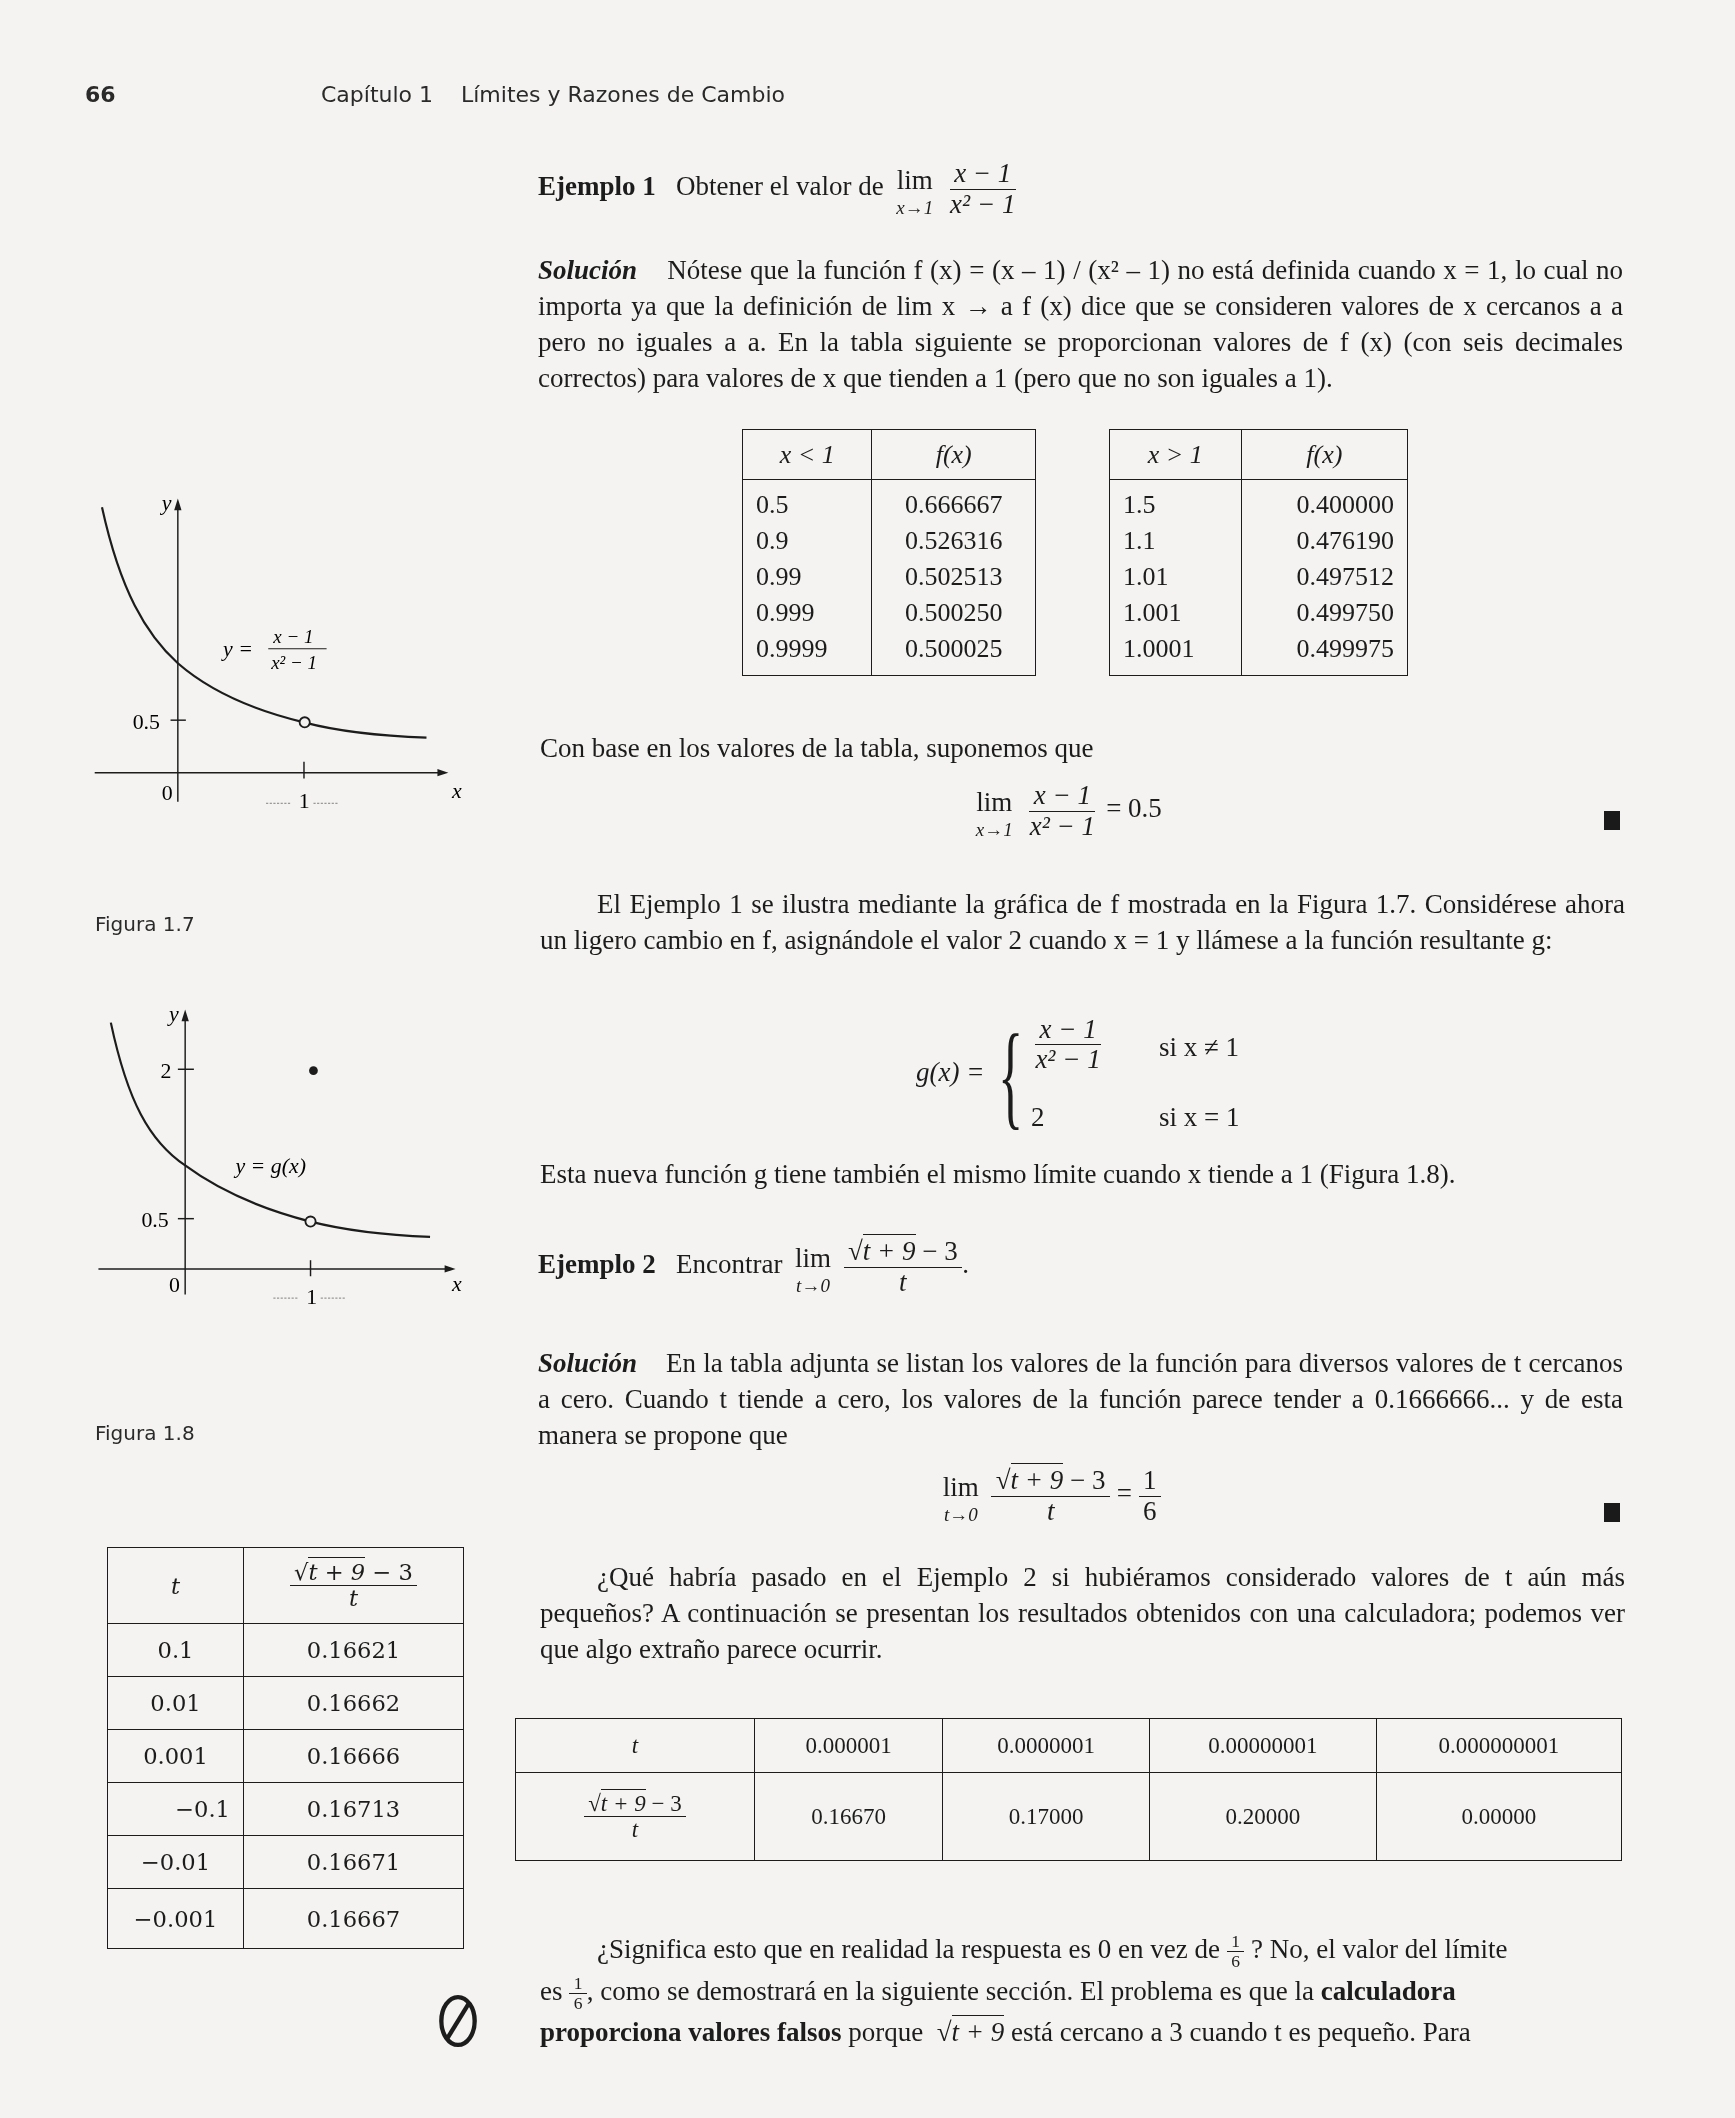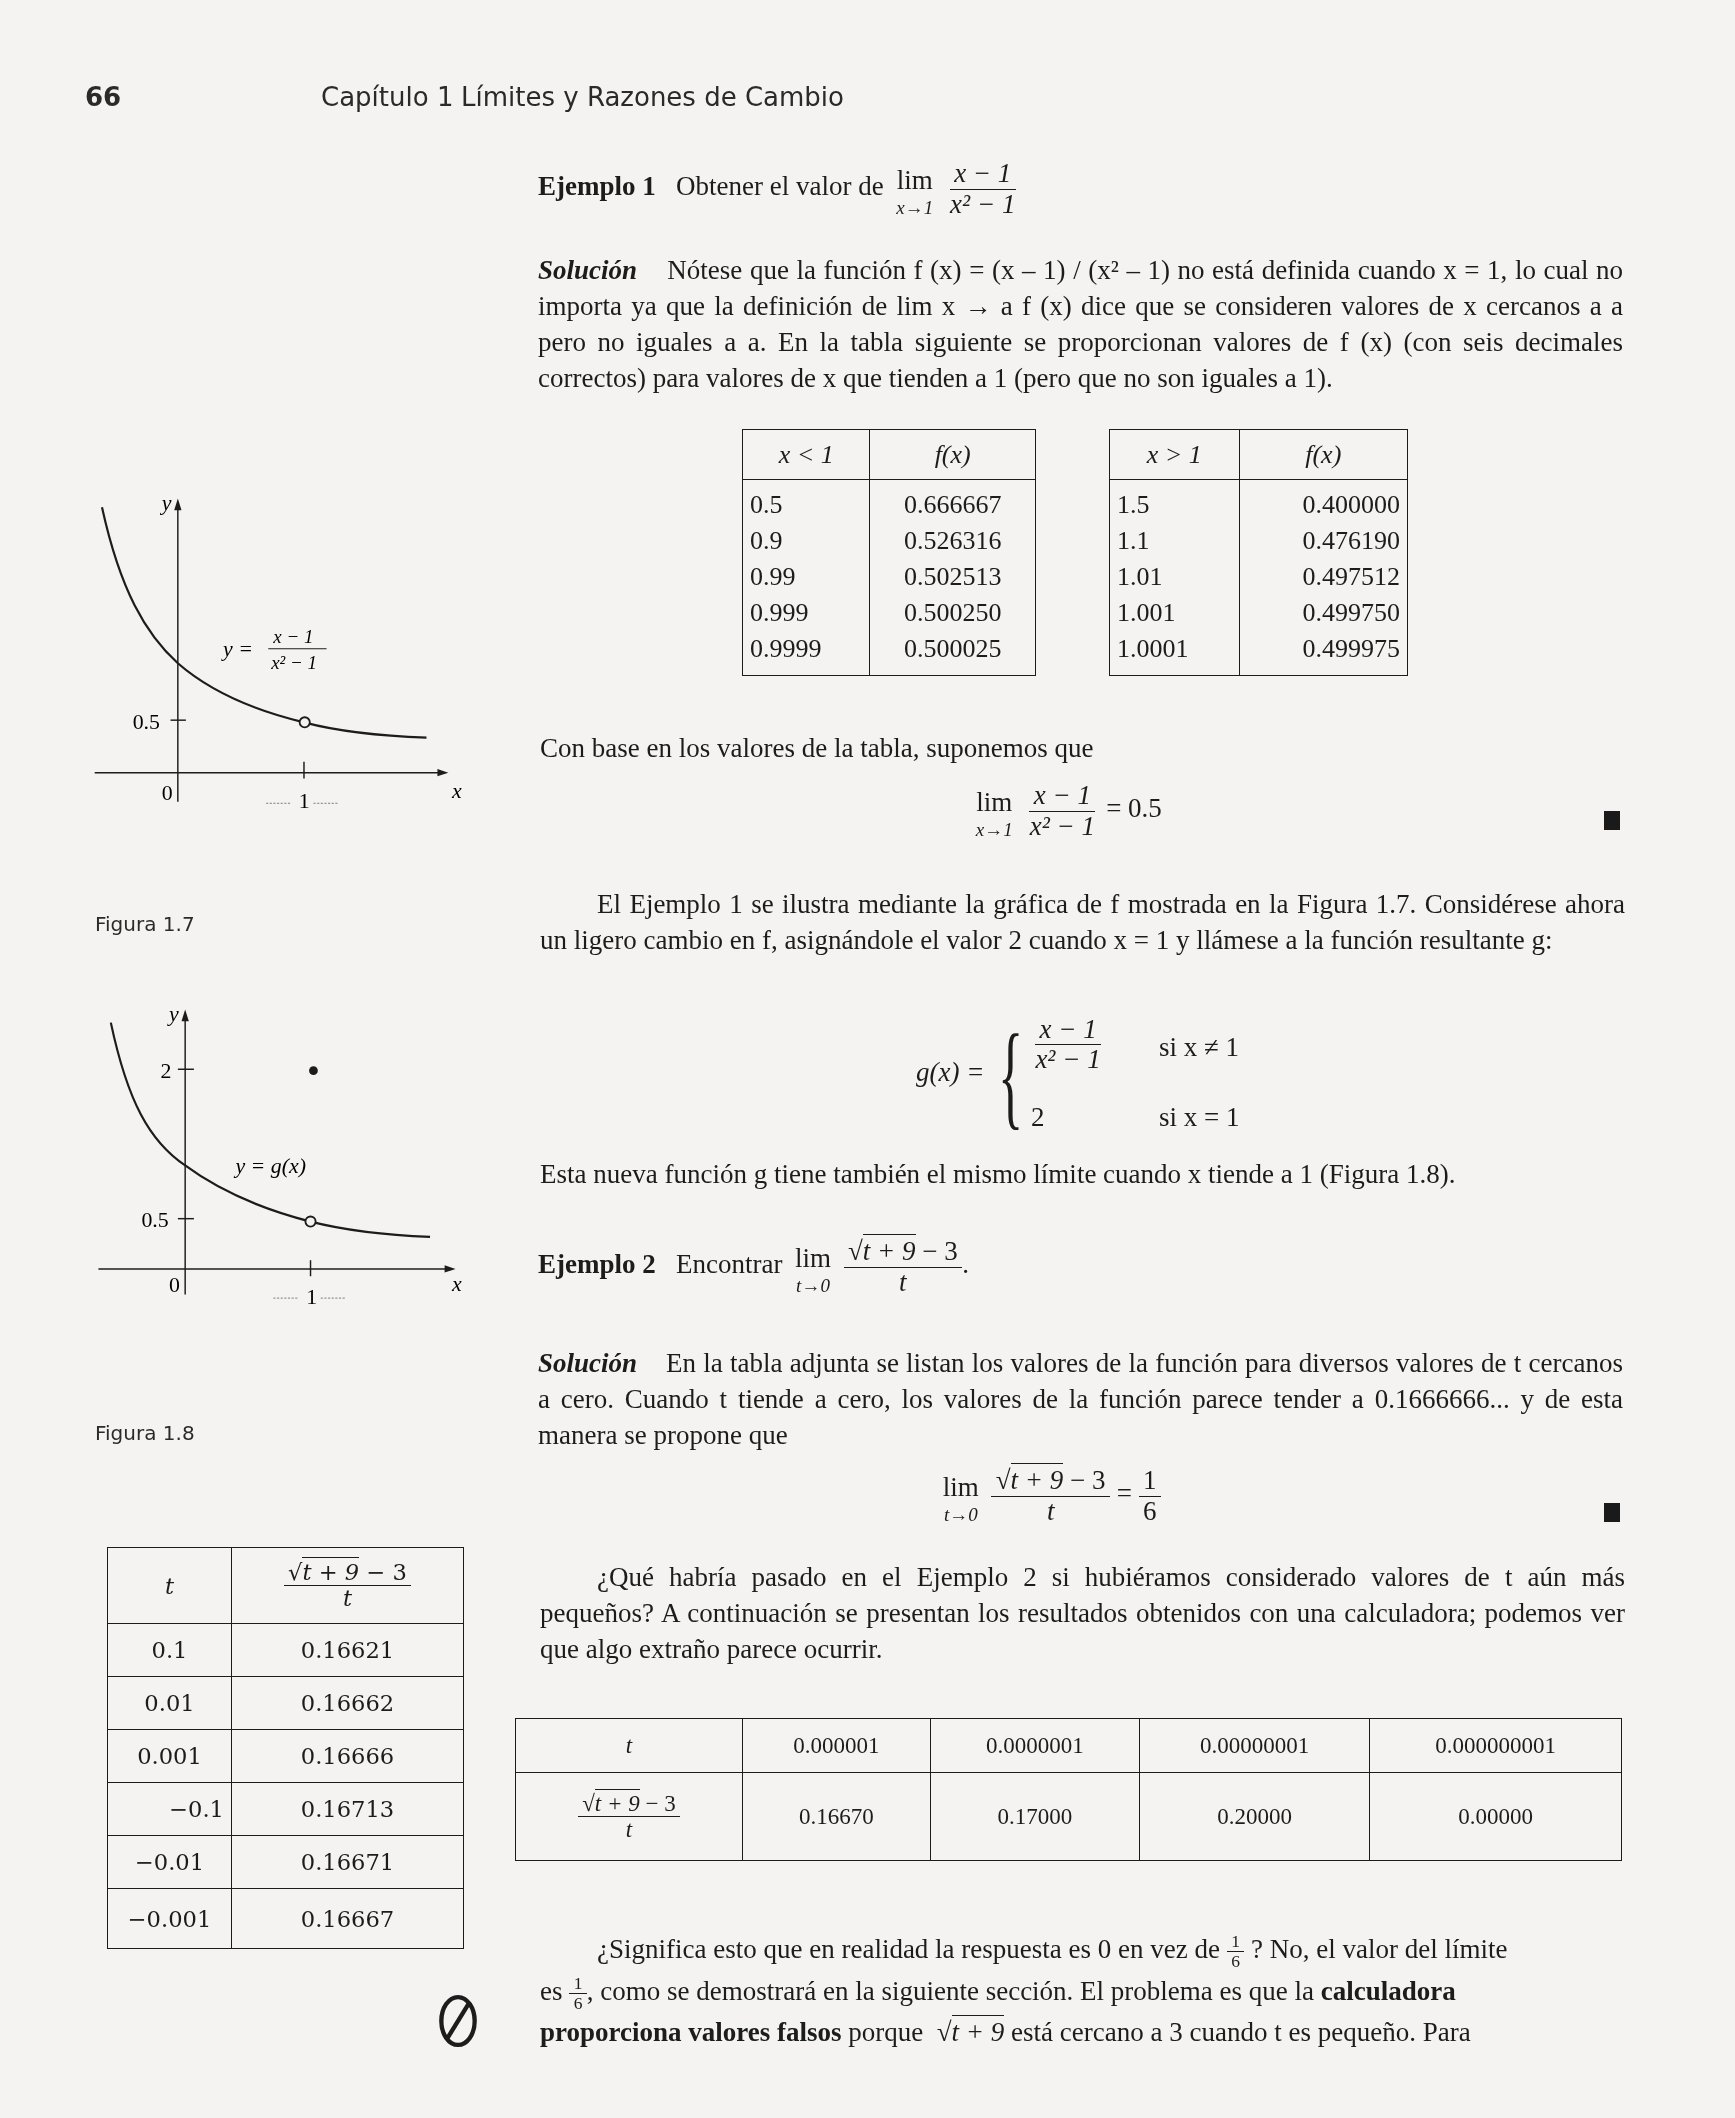--- a/index.html
+++ b/index.html
@@ -1,33 +1,33 @@
 <!DOCTYPE html>
 <html style="font-size:11.7px"><head>
 <meta charset="utf-8">
 <style>
   html, body { margin:0; padding:0; }
   body { width:1736px; height:2119px; background:#f4f3f1; position:relative; overflow:hidden;
          font-family:"Liberation Serif", serif; color:#1c1c1c; }
   .abs { position:absolute; }
-  .hdr { font-family:"DejaVu Sans", sans-serif; font-size:26px; color:#2a2a2a; }
+  .hdr { font-family:"DejaVu Sans", sans-serif; font-size:22px; color:#2a2a2a; }
   .hdr-num { font-weight:bold; }
   .txt { font-size:27px; line-height:36px; text-align:justify; }
   .b { font-weight:bold; }
   .i { font-style:italic; }
   .bi { font-weight:bold; font-style:italic; }
   .frac { display:inline-flex; flex-direction:column; align-items:center; vertical-align:middle; }
   .frac .num { border-bottom:1.5px solid #1c1c1c; padding:0 4.4px; line-height:1.1; }
   .frac .den { padding:0 4.4px; line-height:1.1; }
   .lim { display:inline-flex; flex-direction:column; align-items:center; vertical-align:middle; margin:0 5.8px; }
   .lim .sub { font-size:19px; font-style:italic; line-height:1; }
   .sqrt { border-top:1.5px solid #1c1c1c; padding-top:0.7px; }
   .qed { width:16px; height:19px; background:#1a1a1a; }
   table.dt { border-collapse:collapse; font-size:26px; }
-  table.dt td { border:1.5px solid #1c1c1c; padding:0 7px; }
+  table.dt td { border:1.5px solid #1c1c1c; padding:0 13px; }
   .figlabel { font-family:"DejaVu Sans", sans-serif; font-size:20px; color:#2a2a2a; }
   svg text { font-family:"Liberation Serif", serif; }
 </style>
 </head>
 <body>
 
 <div class="abs hdr hdr-num" style="left:85px;top:82px;">66</div>
 <div class="abs hdr" style="left:321px;top:82px;">Capítulo 1</div>
 <div class="abs hdr" style="left:461px;top:82px;">Límites y Razones de Cambio</div>
 

